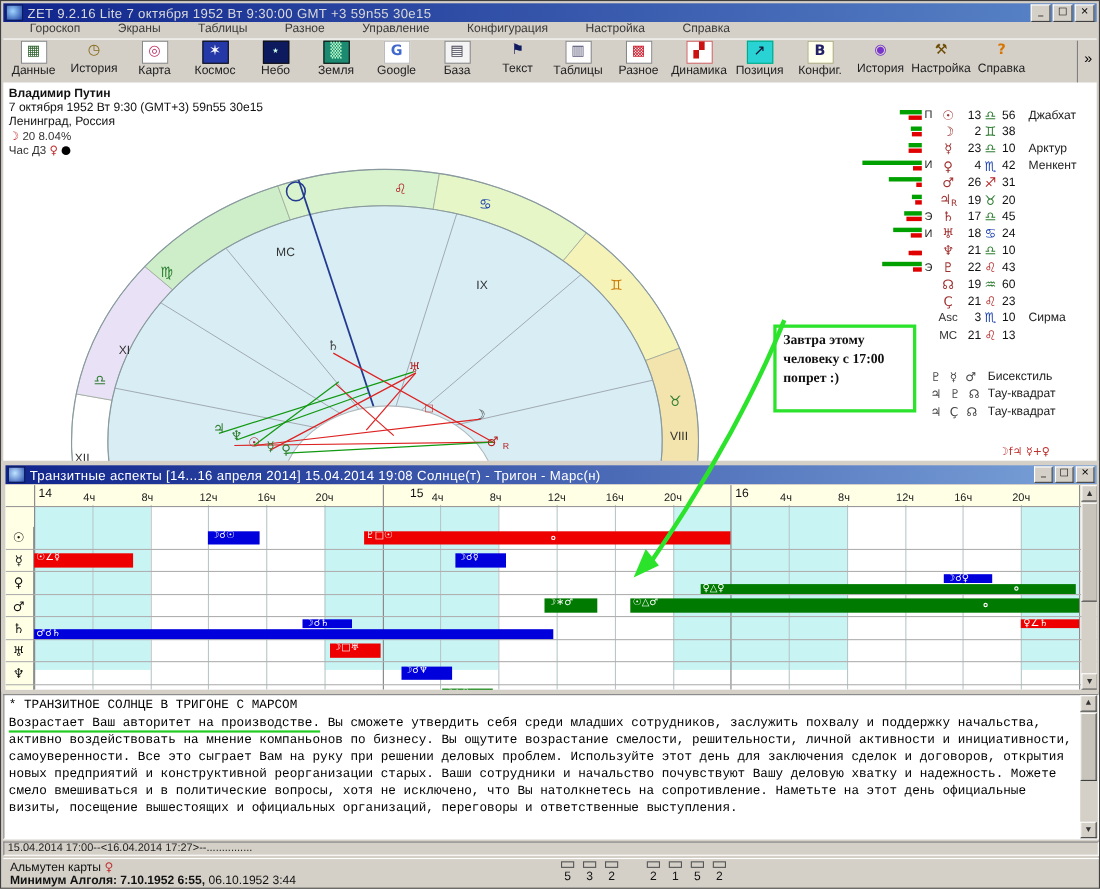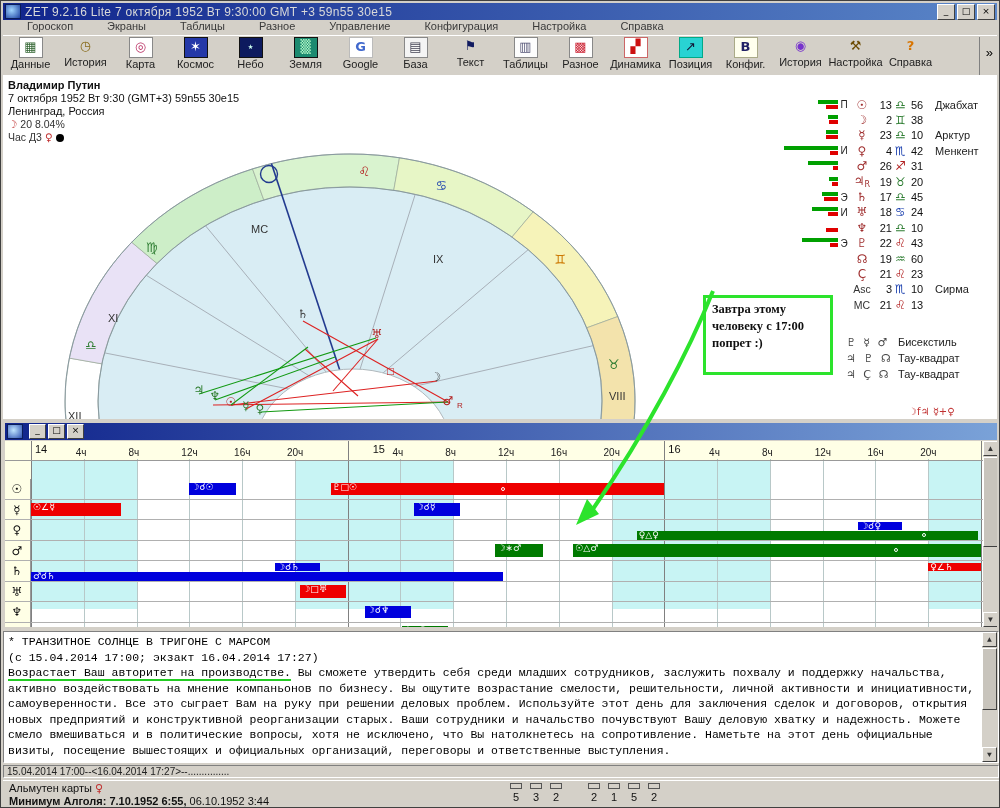--- a/index.html
+++ b/index.html
@@ -440,20 +440,21 @@
           <div class="cfgname">Тау-квадрат</div>
         </div>
       </div>
     <div class="aspect-note">☽f♃  ☿+♀</div>
     <div class="annotation">Завтра этому человеку с 17:00 попрет :)</div>
   </div>
 
   <div class="transit">
     <div class="ttitle">
       <div class="appicon"></div>
+      <div class="titletext">Транзитные аспекты [14...16 апреля 2014]  15.04.2014 19:08  Солнце(т) - Тригон - Марс(н)</div>
       <div class="wbtns">
         <div class="wbtn">_</div>
         <div class="wbtn">□</div>
         <div class="wbtn">×</div>
       </div>
     </div>
     <div id="timeline">
         <div class="tl-abs " style="left: 0px; top: 0px; width: 992px; height: 20px; background: rgb(255, 255, 230);"></div>
         <div class="tl-abs " style="left: 0px; top: 0px; width: 26px; height: 186px; background: rgb(255, 255, 230);"></div>
         <div class="tl-abs " style="left: 26px; top: 20px; width: 105.556px; height: 148px; background: rgb(200, 244, 244);"></div>
@@ -546,21 +547,20 @@
         <div class="tl-abs vscroll" style="left: 978px; top: 0px; width: 15px; height: 186px;">
           <div class="sbtn" style="top: 0px;">▲</div>
           <div class="sthumb" style="top: 16px; height: 90px;"></div>
           <div class="sbtn" style="bottom: 0px;">▼</div>
         </div>
       </div>
   </div>
 
   <div class="interp">
     <div>* ТРАНЗИТНОЕ СОЛНЦЕ В ТРИГОНЕ С МАРСОМ</div>
-    <div>(с 15.04.2014 17:00; экзакт 16.04.2014 17:27)</div>
     <div><span class="hl">Возрастает Ваш авторитет на производстве.</span><span> Вы сможете утвердить себя среди младших сотрудников, заслужить похвалу и поддержку начальства, активно воздействовать на мнение компаньонов по бизнесу. Вы ощутите возрастание смелости, решительности, личной активности и инициативности, самоуверенности. Все это сыграет Вам на руку при решении деловых проблем. Используйте этот день для заключения сделок и договоров, открытия новых предприятий и конструктивной реорганизации старых. Ваши сотрудники и начальство почувствуют Вашу деловую хватку и надежность. Можете смело вмешиваться и в политические вопросы, хотя не исключено, что Вы натолкнетесь на сопротивление. Наметьте на этот день официальные визиты, посещение вышестоящих и официальных организаций, переговоры и ответственные выступления.</span></div>
     <div class="vscroll" style="left:978px;top:0;width:16px;height:130px;">
       <div class="sbtn" style="top:0;">▲</div>
       <div class="sthumb" style="top:16px;height:62px;"></div>
       <div class="sbtn" style="bottom:0;">▼</div>
     </div>
   </div>
 
   <div class="statusstrip">15.04.2014 17:00--&lt;16.04.2014 17:27&gt;--...............</div>
 

